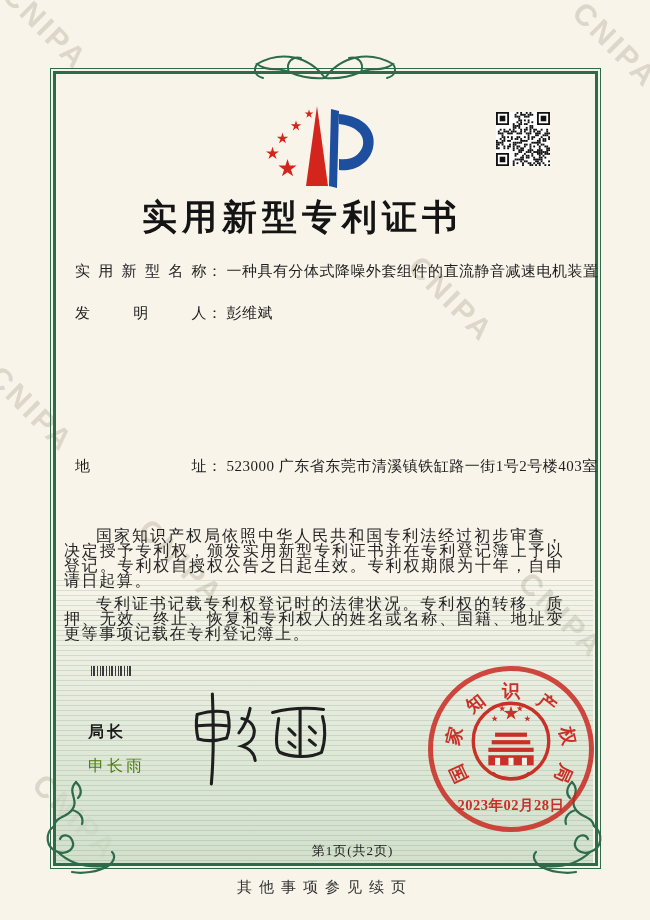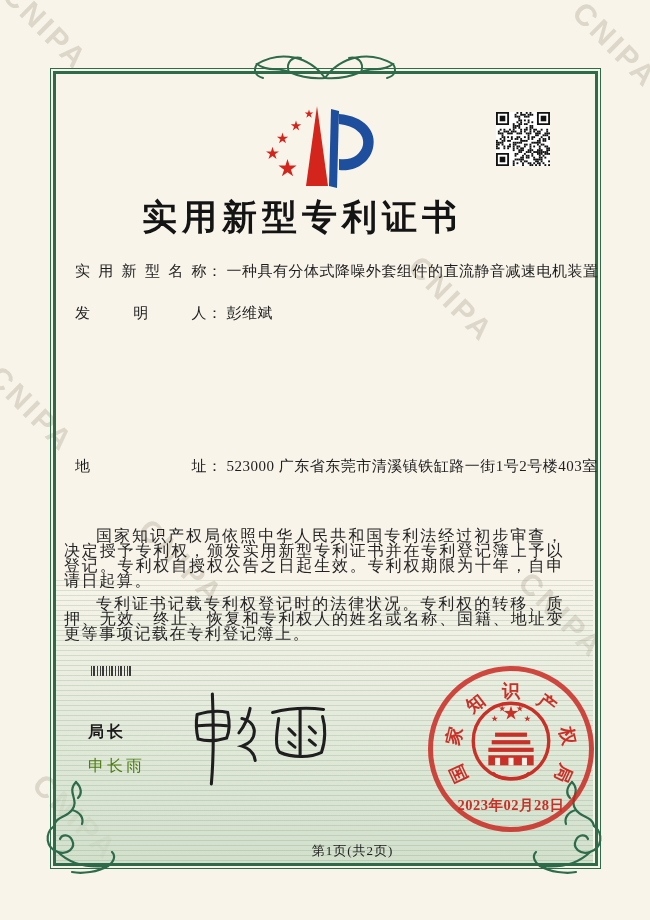--- a/index.html
+++ b/index.html
@@ -481,14 +481,15 @@
         <rect x="31" y="76" width="6" height="9" fill="#f6f3ea"></rect>
         <rect x="47" y="76" width="6" height="9" fill="#f6f3ea"></rect>
         <rect x="63" y="76" width="6" height="9" fill="#f6f3ea"></rect>
       </g>
       <path d="M28,94 a24,12 0 0 0 44,0" fill="none" stroke="#c8271f" stroke-width="4"></path>
     </svg>
     <div class="seal-date">2023年02月28日</div>
   </div>
 
   <div class="page-num">第1页(共2页)</div>
+  <div class="continuation">其他事项参见续页</div>
 
 </div>
 
 </body></html>

